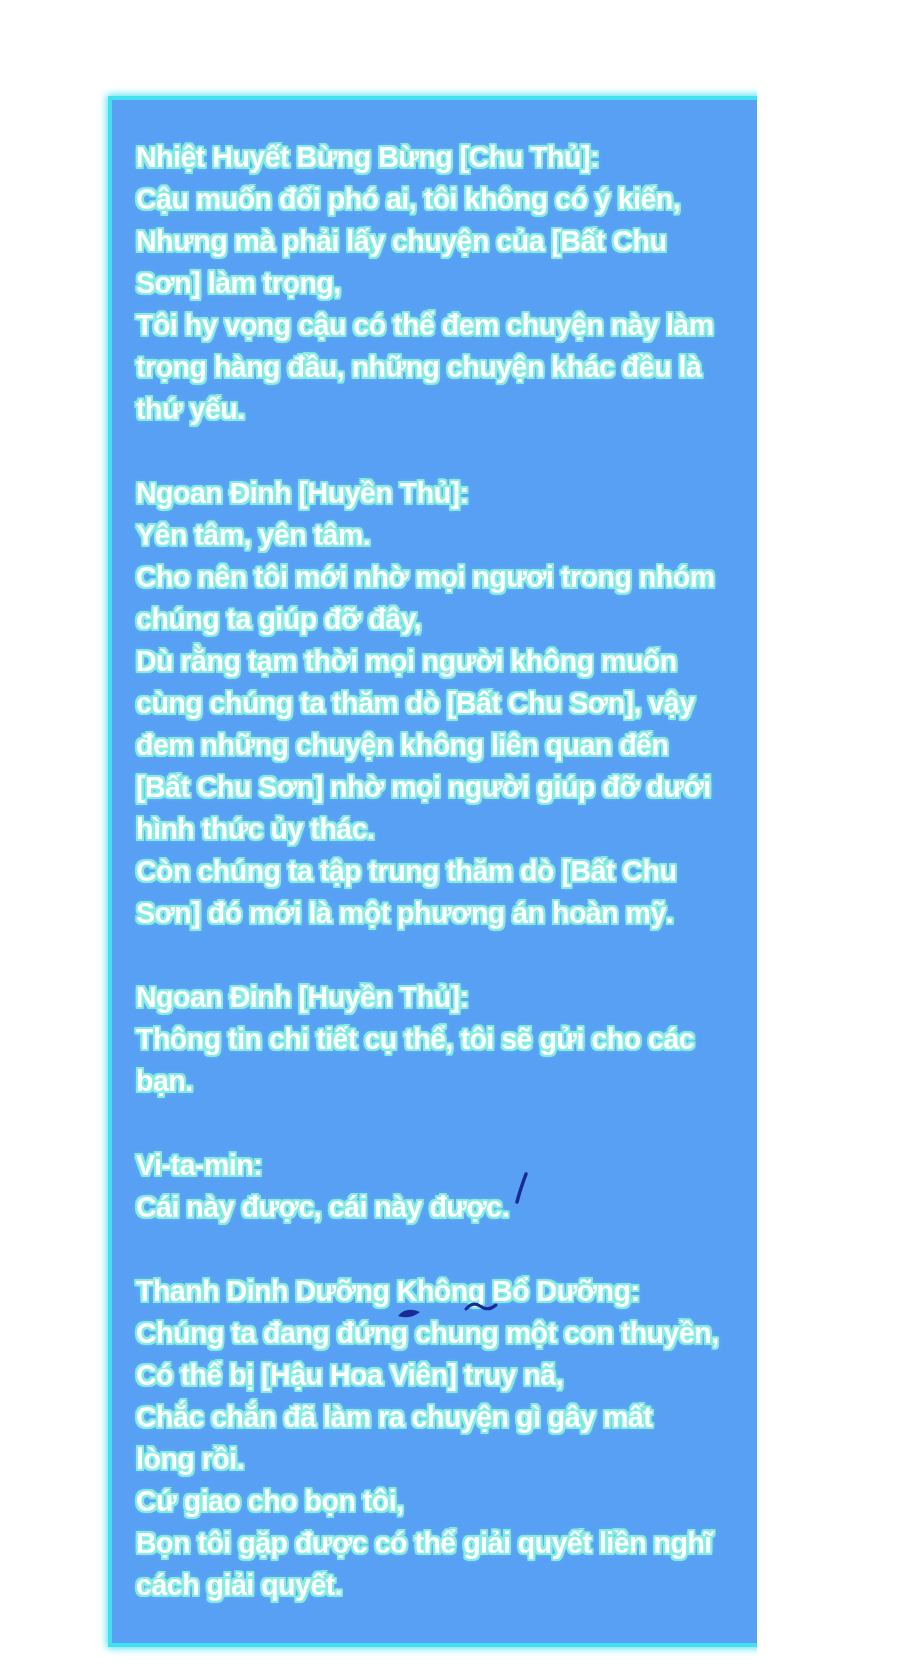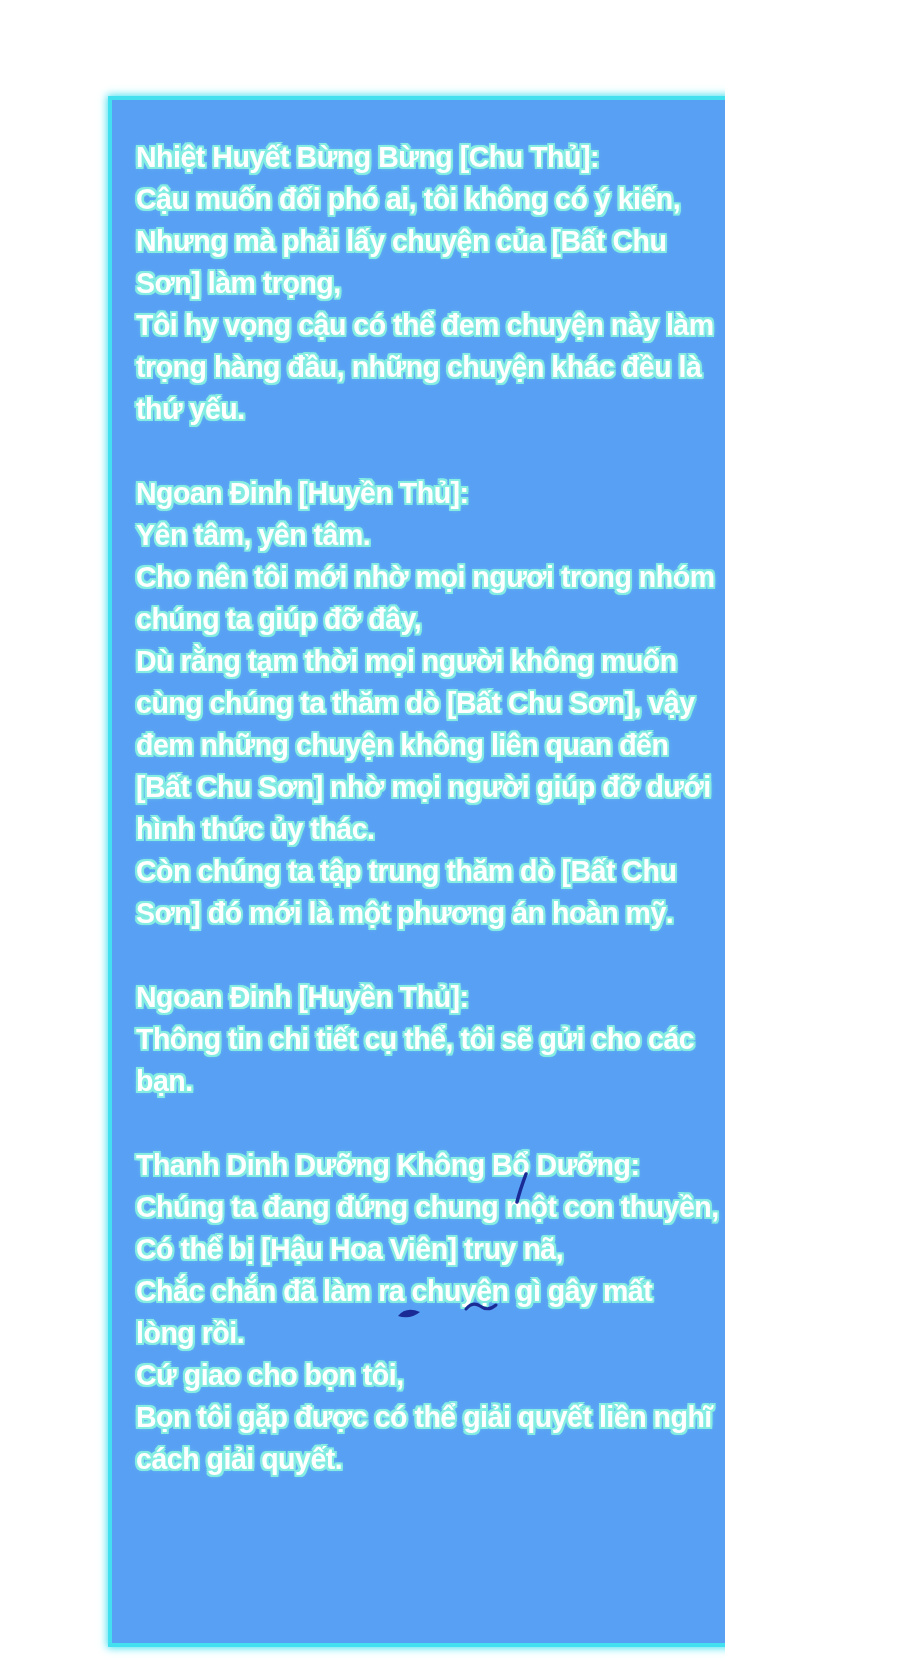--- a/index.html
+++ b/index.html
@@ -15,20 +15,21 @@
   body{
     width:900px;height:1677px;
     background:var(--page-bg);
     font-family:"Liberation Sans", sans-serif;
   }
   .page{
     position:relative;
     width:725px;height:1677px;
     overflow:hidden;
     background:var(--page-bg);
+    padding-left:32px;
   }
   .panel{
     position:absolute;
     left:108px;top:96px;
     width:676px;height:1551px;
     box-sizing:border-box;
     background:var(--panel-bg);
     border:4px solid var(--panel-border);
     box-shadow:0 0 8px 1px var(--panel-border);
     padding:36px 22px 0 24px;
@@ -86,20 +87,24 @@
           <div class="line">hình thức ủy thác.</div>
           <div class="line">Còn chúng ta tập trung thăm dò [Bất Chu</div>
           <div class="line">Sơn] đó mới là một phương án hoàn mỹ.</div>
         </div>
         <div class="msg">
           <div class="line">Ngoan Đinh [Huyền Thủ]:</div>
           <div class="line">Thông tin chi tiết cụ thể, tôi sẽ gửi cho các</div>
           <div class="line">bạn.</div>
         </div>
         <div class="msg">
+          <div class="line">Vi-ta-min:</div>
+          <div class="line">Cái này được, cái này được.</div>
+        </div>
+        <div class="msg">
           <div class="line">Thanh Dinh Dưỡng Không Bổ Dưỡng:</div>
           <div class="line">Chúng ta đang đứng chung một con thuyền,</div>
           <div class="line">Có thể bị [Hậu Hoa Viên] truy nã,</div>
           <div class="line">Chắc chắn đã làm ra chuyện gì gây mất</div>
           <div class="line">lòng rồi.</div>
           <div class="line">Cứ giao cho bọn tôi,</div>
           <div class="line">Bọn tôi gặp được có thể giải quyết liền nghĩ</div>
           <div class="line">cách giải quyết.</div>
         </div>
       </div>

